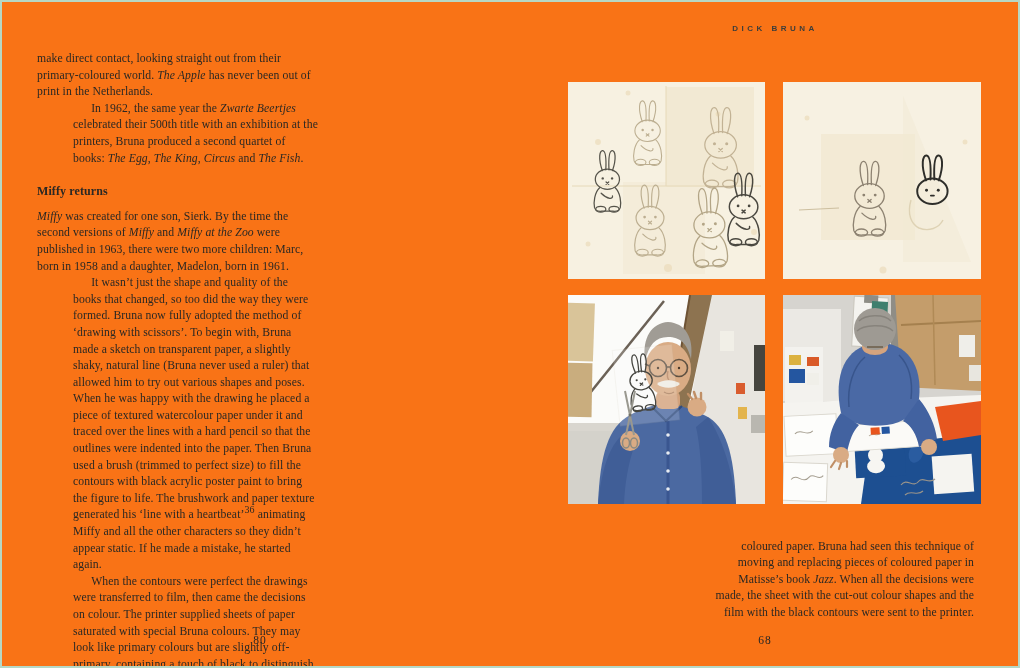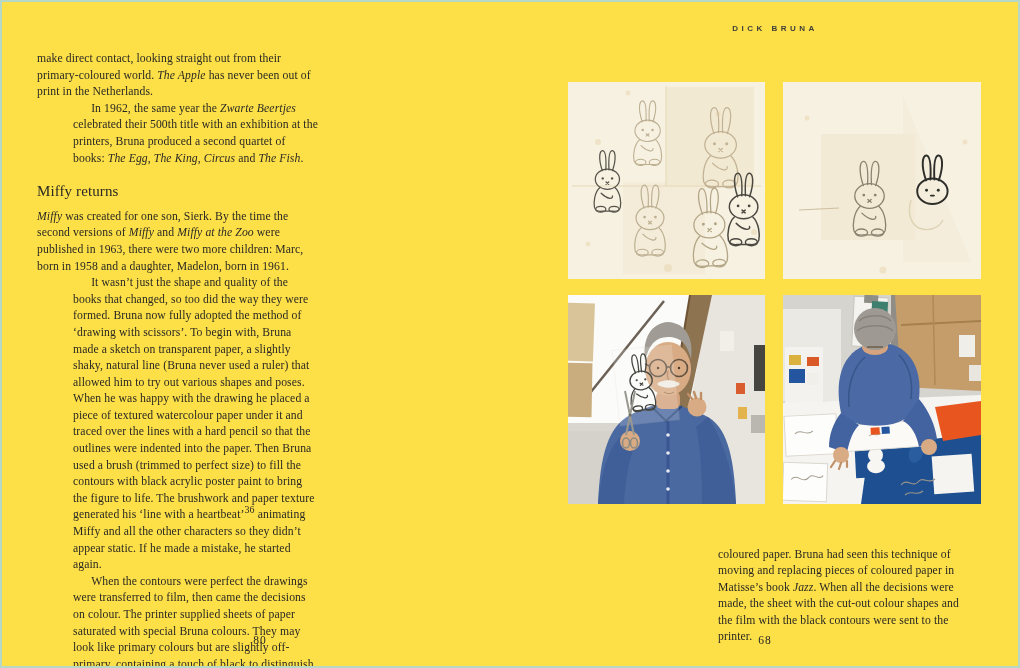--- a/index.html
+++ b/index.html
@@ -1,36 +1,36 @@
 <!DOCTYPE html>
 <html><head>
 <meta charset="utf-8">
 <style>
   html,body{margin:0;padding:0;background:#ffffff;}
   .spread{
     position:relative;
     width:1020px;height:668px;
     box-sizing:border-box;
-    background:#fde047;
+    background:#f97316;
     border:2px solid #b7d8c5;
     overflow:hidden;
     font-family:"Liberation Serif", serif;
     color:#2a2824;
   }
   
   .left-text{
     position:absolute;left:35px;top:49px;width:281px;
     font-size:11.7px;line-height:16.6px;letter-spacing:.1px;
   }
   .left-text p{margin:0;}
   .left-text p.ind{text-indent:1.55em;margin-left:36px;}
   .left-text i{font-style:italic;}
   .left-text sup{font-size:10px;line-height:0;}
   .section-heading{
-    font-size:15px;font-weight:normal;margin:16px 0 9px 0;
+    font-size:12px;font-weight:bold;margin:16px 0 9px 0;
   }
   
   .captions{position:absolute;left:330px;top:519px;width:150px;}
   .cap-label{
     font-family:"Liberation Sans", sans-serif;
     font-size:7.3px;font-weight:bold;letter-spacing:.7px;
     color:#1d1d1b;margin:0 0 3px 0;text-transform:uppercase;
   }
   .cap-text{font-size:9.8px;line-height:13.8px;margin:0 0 14px 0;color:#33312c;}
   
@@ -43,21 +43,21 @@
   .img{position:absolute;display:block;}
   .img svg{display:block;width:100%;height:100%;}
   #img-tl{left:566px;top:80px;width:197px;height:197px;}
   #img-tr{left:781px;top:80px;width:198px;height:197px;}
   #img-bl{left:566px;top:293px;width:197px;height:209px;}
   #img-br{left:781px;top:293px;width:198px;height:209px;}
   .right-text{
     position:absolute;left:708px;top:537px;width:264px;
     font-size:11.7px;line-height:16.4px;letter-spacing:.1px;
   }
-  .right-text p{margin:8px;}
+  .right-text p{margin:0;text-align:right;}
   .right-text i{font-style:italic;}
   
   .folio{
     position:absolute;top:632px;width:60px;text-align:center;
     font-size:11.5px;letter-spacing:1px;color:#262626;
     font-variant-numeric:oldstyle-nums;
   }
   #folio-left{left:228px;}
   #folio-right{left:733px;}
 </style>

